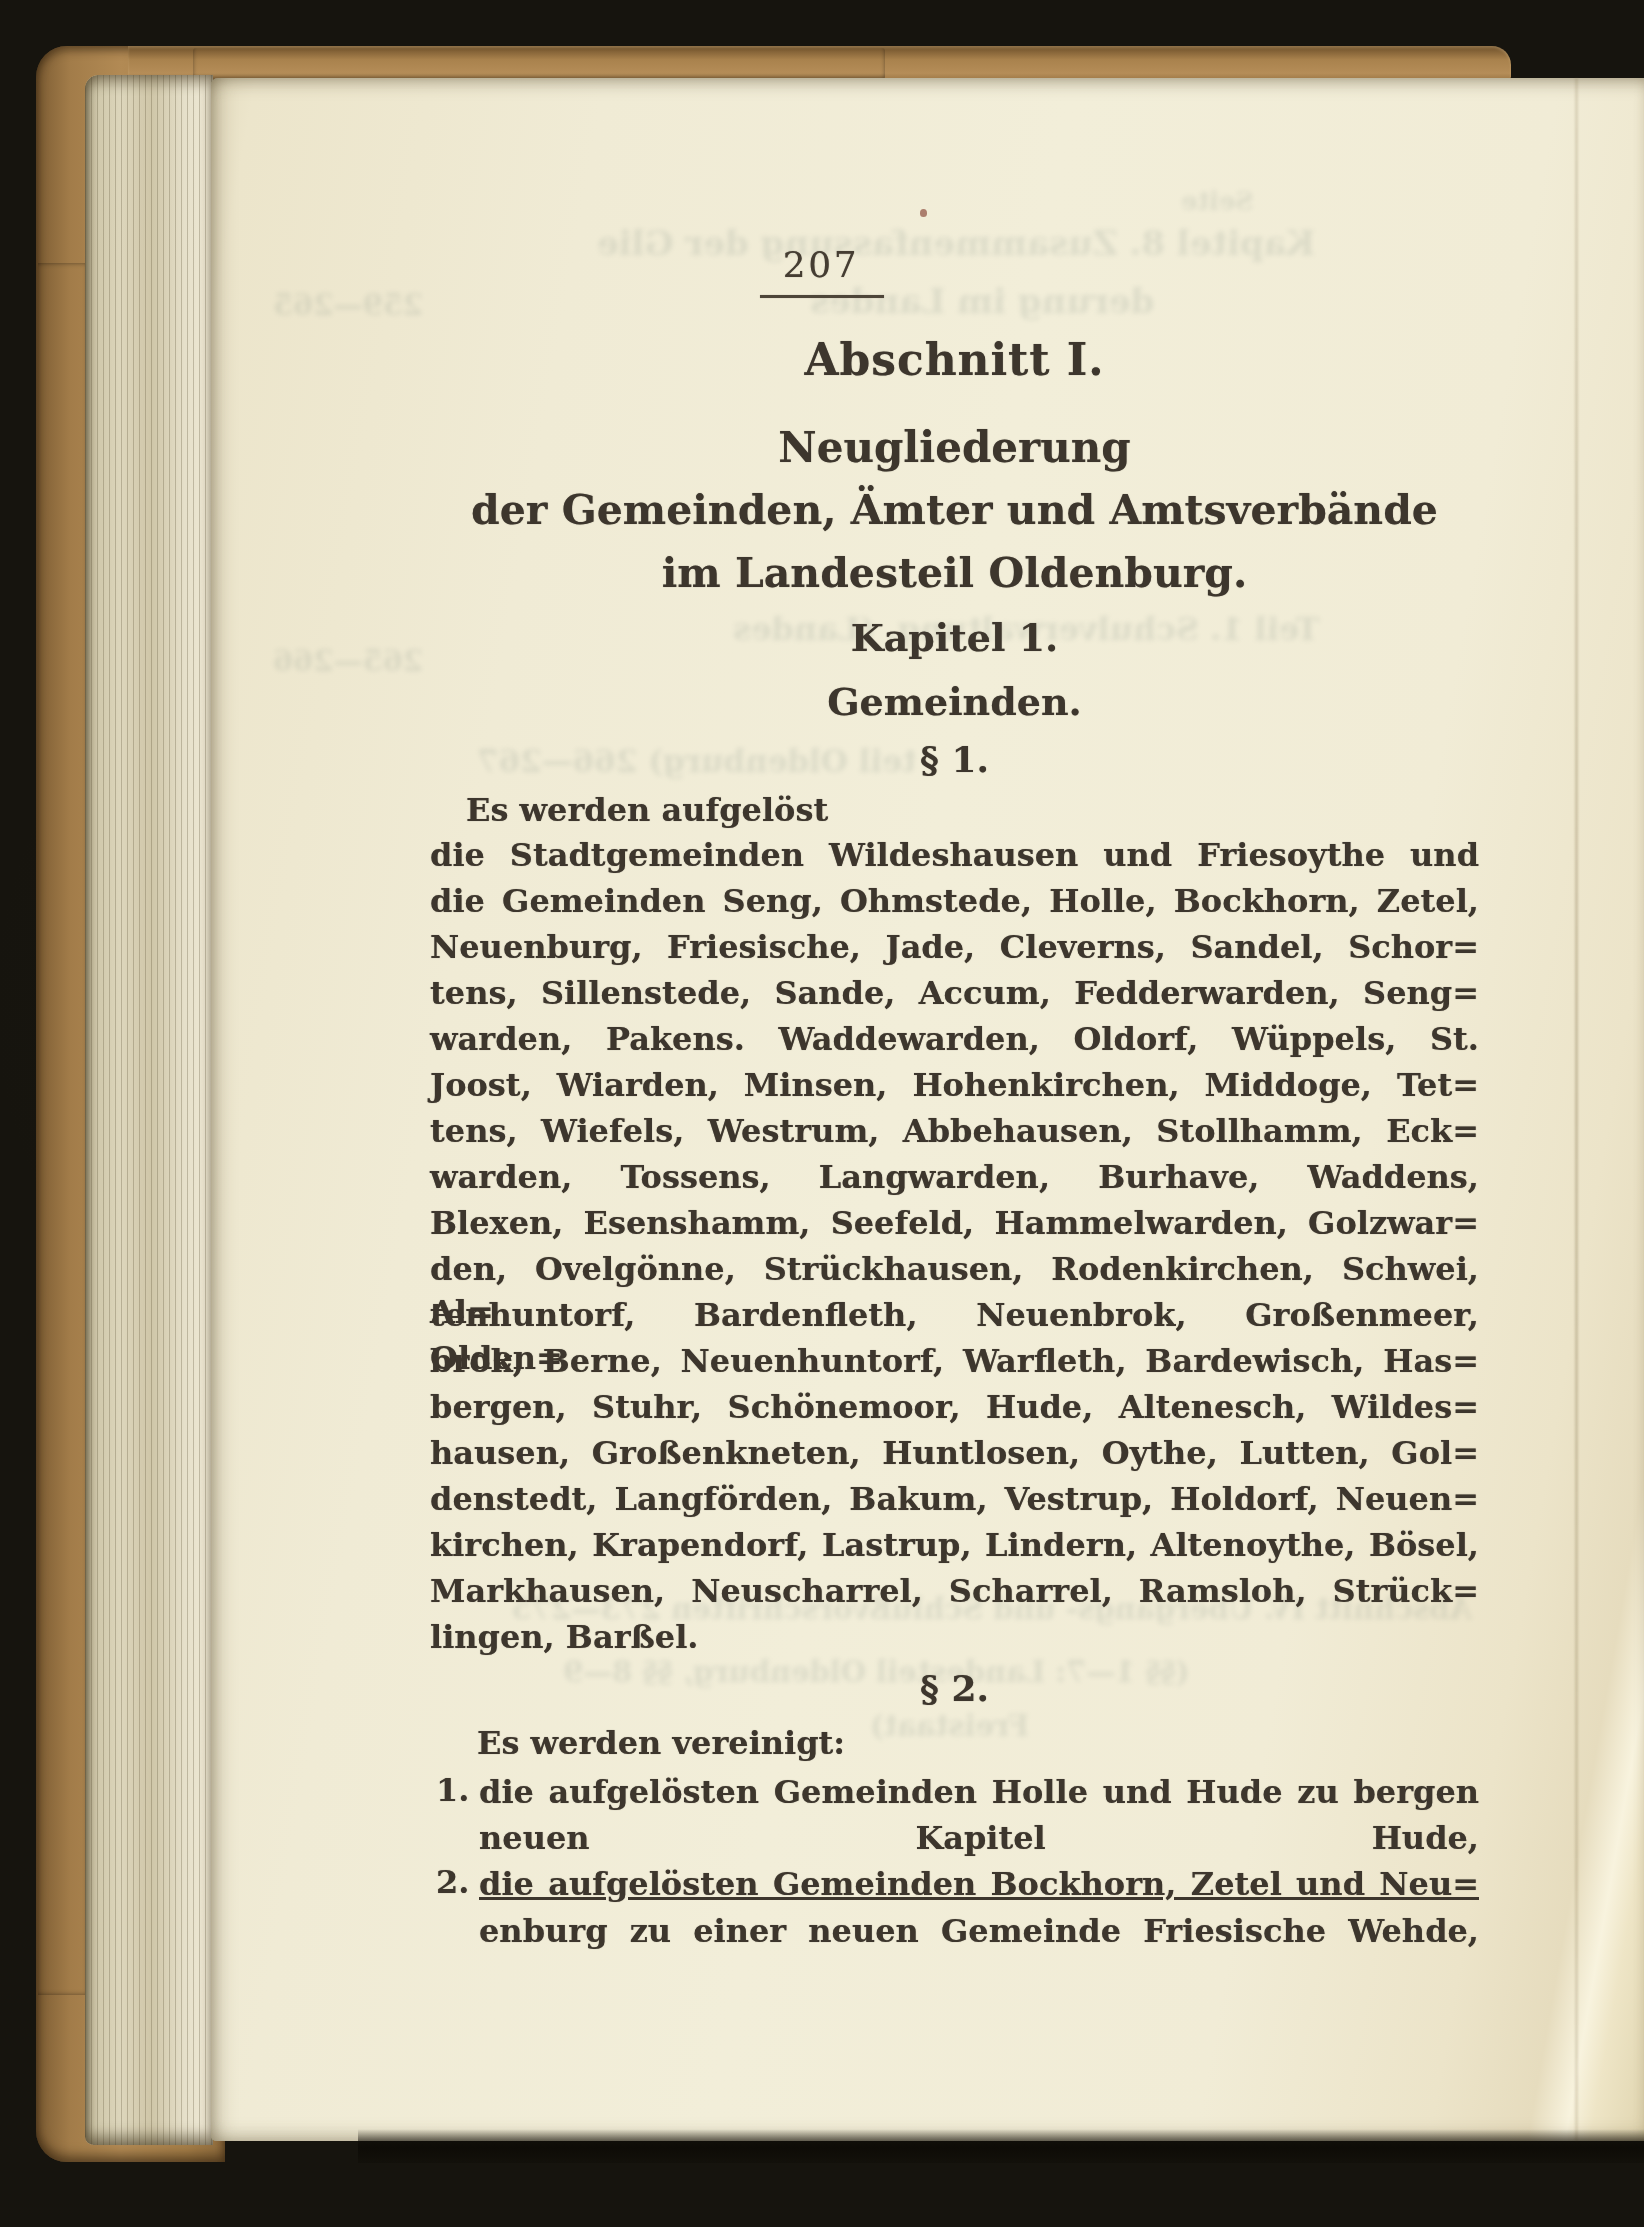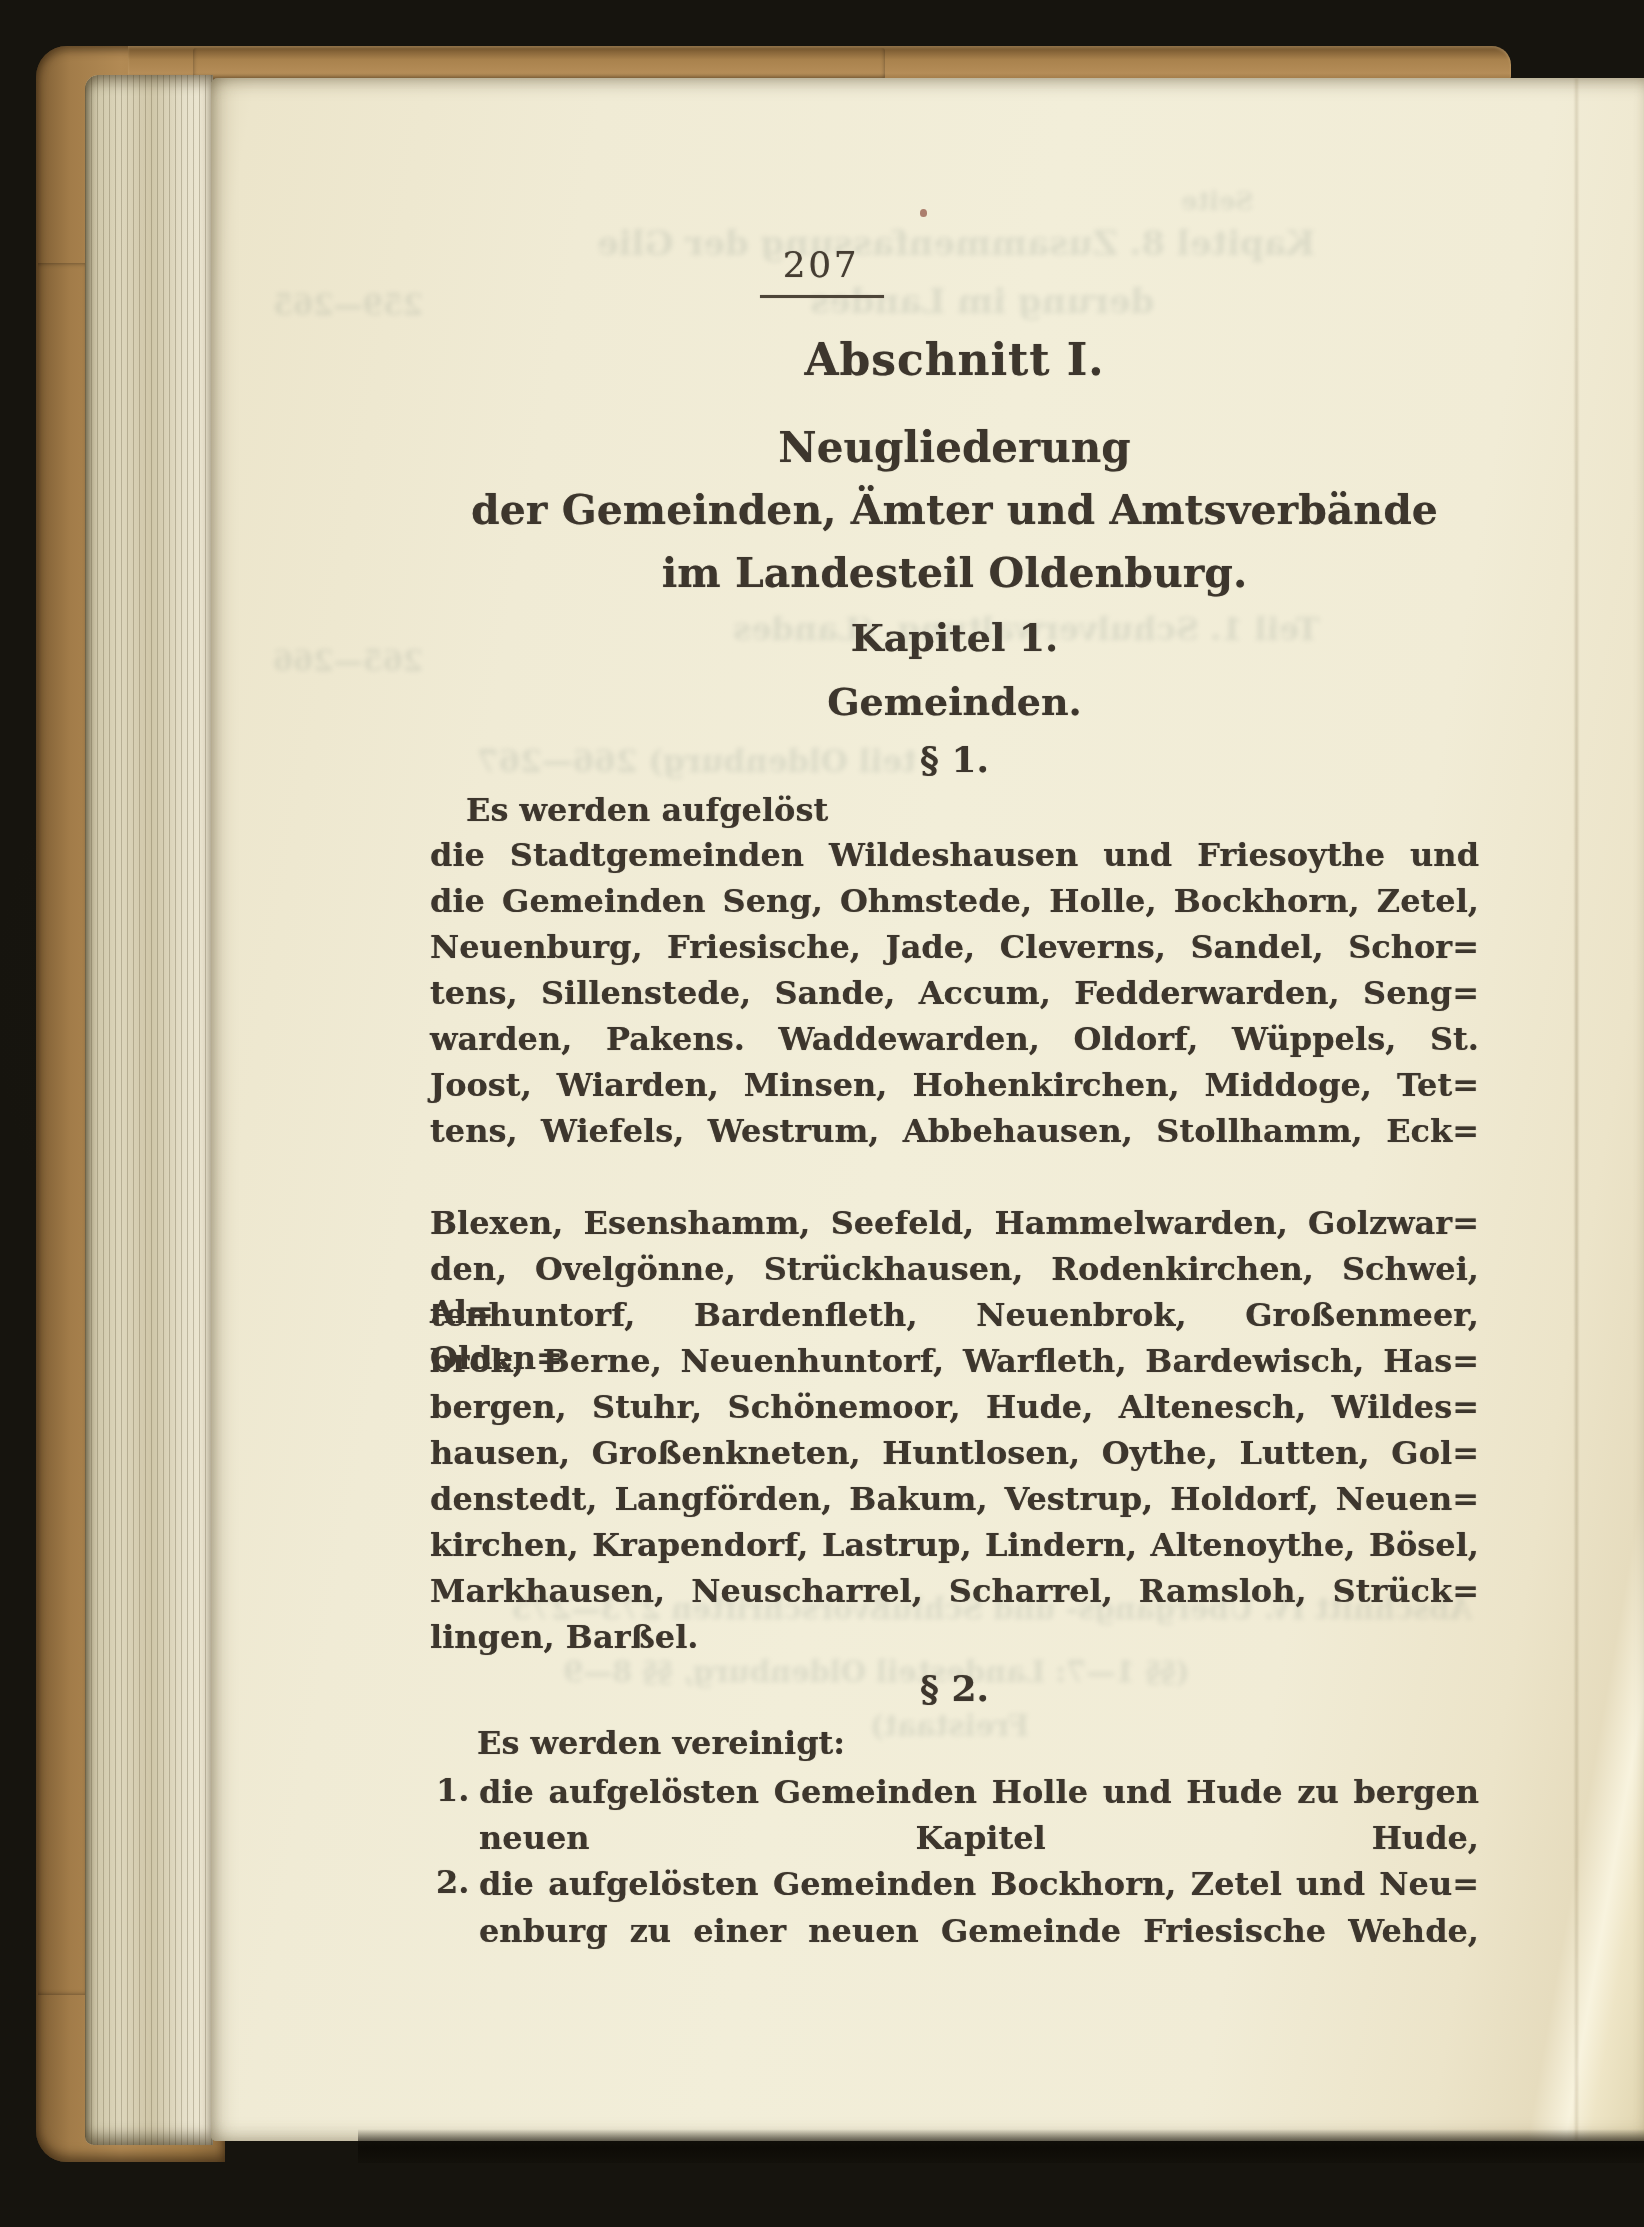--- a/index.html
+++ b/index.html
@@ -143,37 +143,38 @@
   <div class="c mark1 ink">§ 1.</div>
   <div class="opening1 ink">Es werden aufgelöst</div>
 
   <div class="body-line ink" style="top:834px;">die Stadtgemeinden Wildeshausen und Friesoythe und</div>
   <div class="body-line ink" style="top:880px;">die Gemeinden Seng, Ohmstede, Holle, Bockhorn, Zetel,</div>
   <div class="body-line ink" style="top:926px;">Neuenburg, Friesische, Jade, Cleverns, Sandel, Schor=</div>
   <div class="body-line ink" style="top:972px;">tens, Sillenstede, Sande, Accum, Fedderwarden, Seng=</div>
   <div class="body-line ink" style="top:1064px;">Joost, Wiarden, Minsen, Hohenkirchen, Middoge, Tet=</div>
   <div class="body-line ink" style="top:1018px;">warden, Pakens. Waddewarden, Oldorf, Wüppels, St.</div>
   <div class="body-line ink" style="top:1110px;">tens, Wiefels, Westrum, Abbehausen, Stollhamm, Eck=</div>
+  <div class="body-line ink" style="top:1156px;">warden, Tossens, Langwarden, Burhave, Waddens,</div>
   <div class="body-line ink" style="top:1202px;">Blexen, Esenshamm, Seefeld, Hammelwarden, Golzwar=</div>
   <div class="body-line ink" style="top:1248px;">den, Ovelgönne, Strückhausen, Rodenkirchen, Schwei, Al=</div>
   <div class="body-line ink" style="top:1294px;">tenhuntorf, Bardenfleth, Neuenbrok, Großenmeer, Olden=</div>
   <div class="body-line ink" style="top:1340px;">brok, Berne, Neuenhuntorf, Warfleth, Bardewisch, Has=</div>
   <div class="body-line ink" style="top:1386px;">bergen, Stuhr, Schönemoor, Hude, Altenesch, Wildes=</div>
   <div class="body-line ink" style="top:1432px;">hausen, Großenkneten, Huntlosen, Oythe, Lutten, Gol=</div>
   <div class="body-line ink" style="top:1478px;">denstedt, Langförden, Bakum, Vestrup, Holdorf, Neuen=</div>
   <div class="body-line ink" style="top:1524px;">kirchen, Krapendorf, Lastrup, Lindern, Altenoythe, Bösel,</div>
   <div class="body-line ink" style="top:1570px;">Markhausen, Neuscharrel, Scharrel, Ramsloh, Strück=</div>
   <div class="body-line ink no-just" style="top:1616px;">lingen, Barßel.</div>
 
   <div class="c mark2 ink">§ 2.</div>
   <div class="opening2 ink">Es werden vereinigt:</div>
 
   <div class="li-num ink" style="top:1771px;">1.</div>
   <div class="li-line ink" style="top:1771px;">die aufgelösten Gemeinden Holle und Hude zu bergen</div>
   <div class="li-line ink no-just" style="top:1817px;">neuen Kapitel Hude,</div>
 
   <div class="li-num ink" style="top:1863px;">2.</div>
-  <div class="li-line ink" style="top:1863px;">die aufgelösten Gemeinden Bockhorn, Zetel und Neu=</div>
+  <div class="li-line ink" style="top:1863px;text-decoration:underline;">die aufgelösten Gemeinden Bockhorn, Zetel und Neu=</div>
   <div class="li-line ink" style="top:1910px;">enburg zu einer neuen Gemeinde Friesische Wehde,</div>
 
   <div class="bottom-shade"></div>
 </div>
 
 
 </body></html>

